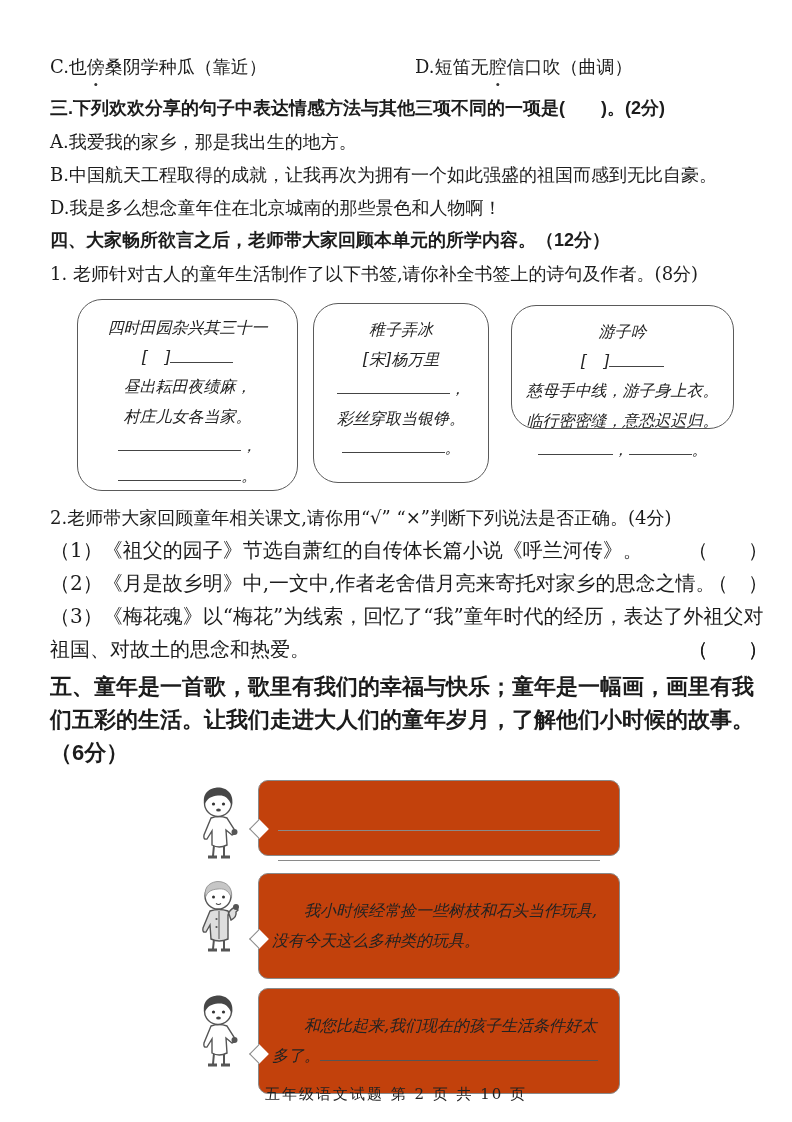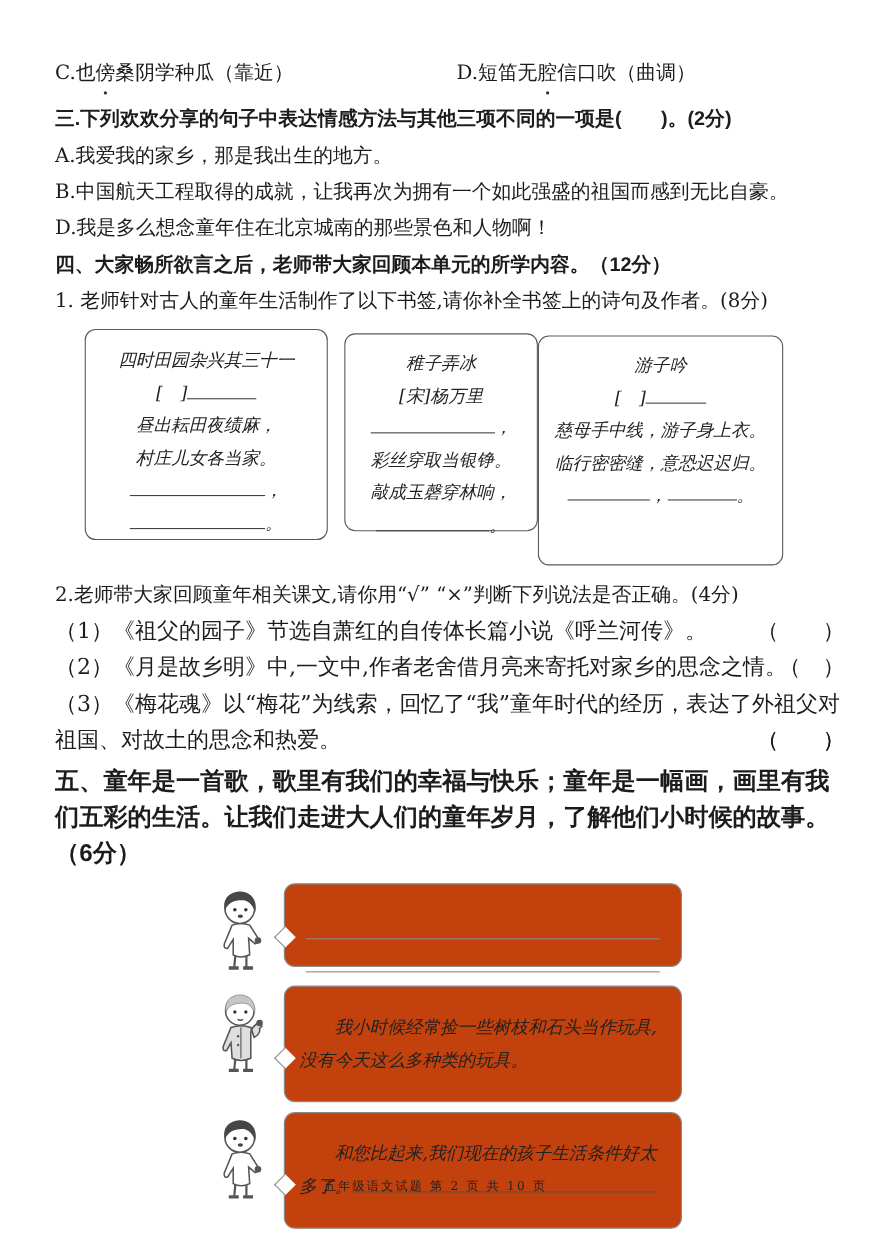--- a/index.html
+++ b/index.html
@@ -13,46 +13,46 @@
   .wrapline{font-size:22px;line-height:33px;}
   .bold-head{font-weight:700;font-family:"Liberation Sans","DejaVu Sans",sans-serif;}
   .cd-row{display:flex;}
   .cd-row .cell-c{width:365px;flex:none;}
   .mt9{margin-top:9px;}
   .emch{position:relative;display:inline-block;}
   .emch::after{content:"";position:absolute;left:50%;bottom:-3px;transform:translateX(-50%);
     width:3.4px;height:3.4px;border-radius:50%;background:#333;}
   
   .cards{display:flex;align-items:flex-start;margin:9px 0 10px 27px;}
-  .card{box-sizing:border-box;border:1.6px solid #5a5a5a;border-radius:10px;background:#fff;
+  .card{box-sizing:border-box;border:1.6px solid #5a5a5a;border-radius:25px;background:#fff;
     text-align:center;font-size:16px;line-height:29.5px;font-style:italic;color:#222;}
   .card.c1{width:221px;height:192px;padding-top:13px;}
   .card.c2{width:176px;height:180px;margin-left:15px;margin-top:4px;padding-top:11px;}
-  .card.c3{width:223px;height:209px;margin-top:6px;padding-top:11px;}
+  .card.c3{width:223px;height:124px;margin-left:22px;margin-top:6px;padding-top:11px;}
   .blank{display:inline-block;border-bottom:1.3px solid #444;height:15px;vertical-align:baseline;}
   .w55{width:55px;}.w65{width:63px;}.w75{width:75px;}.w105{width:103px;}
   .w115{width:113px;}.w125{width:123px;}
   
   .judgment{position:relative;font-size:20px;line-height:33px;}
   .judgment .bracket{position:absolute;right:2px;bottom:0;}
   
   .dialogue{margin-top:11px;}
   .drow{display:flex;align-items:flex-start;margin-left:141px;margin-bottom:9px;}
   .figure{flex:none;width:58px;margin-top:4px;}
   .bubble{position:relative;box-sizing:border-box;width:362px;margin-left:9px;
     border:1.4px solid #8a8a8a;border-radius:10px;background:#c2410c;
     padding:22px 13px;font-size:16px;line-height:30px;font-style:italic;color:#222;}
   .tail{position:absolute;left:-7.5px;top:56%;width:13px;height:13px;background:#fff;
     border-left:1.4px solid #8a8a8a;border-bottom:1.4px solid #8a8a8a;transform:rotate(45deg);}
   .wline{border-bottom:1.2px solid #8a8a8a;height:27px;margin:0 6px;}
   .wline + .wline{height:29px;}
   .indent{text-indent:2em;margin:0;}
   .ib-blank{display:inline-block;border-bottom:1.3px solid #555;width:278px;height:15px;}
-  .footer{position:absolute;left:0;right:0;bottom:36px;text-align:center;
-    font-size:11px;letter-spacing:2px;color:#222;}
+  .footer{position:absolute;left:0;right:0;bottom:18px;text-align:center;
+    font-size:15px;letter-spacing:2px;color:#222;}
 </style>
 </head>
 <body>
 
 <div class="sheet">
 
   <div class="line cd-row">
     <span class="cell-c"><span>C.也</span><span class="emch">傍</span><span>桑阴学种瓜（靠近）</span></span>
     <span><span>D.短笛无</span><span class="emch">腔</span><span>信口吹（曲调）</span></span>
   </div>
@@ -73,21 +73,20 @@
       <div>村庄儿女各当家。</div>
       <div><span class="blank w125"></span><span>，</span></div>
       <div><span class="blank w125"></span><span>。</span></div>
     </div>
 
     <div class="card c2">
       <div>稚子弄冰</div>
       <div>[宋]杨万里</div>
       <div><span class="blank w115"></span><span>，</span></div>
       <div>彩丝穿取当银铮。</div>
-      <div>敲成玉磬穿林响，</div>
       <div><span class="blank w105"></span><span>。</span></div>
     </div>
 
     <div class="card c3">
       <div>游子吟</div>
       <div><span>[　]</span><span class="blank w55"></span></div>
       <div>慈母手中线，游子身上衣。</div>
       <div>临行密密缝，意恐迟迟归。</div>
       <div><span class="blank w75"></span><span>，</span><span class="blank w65"></span><span>。</span></div>
     </div>

